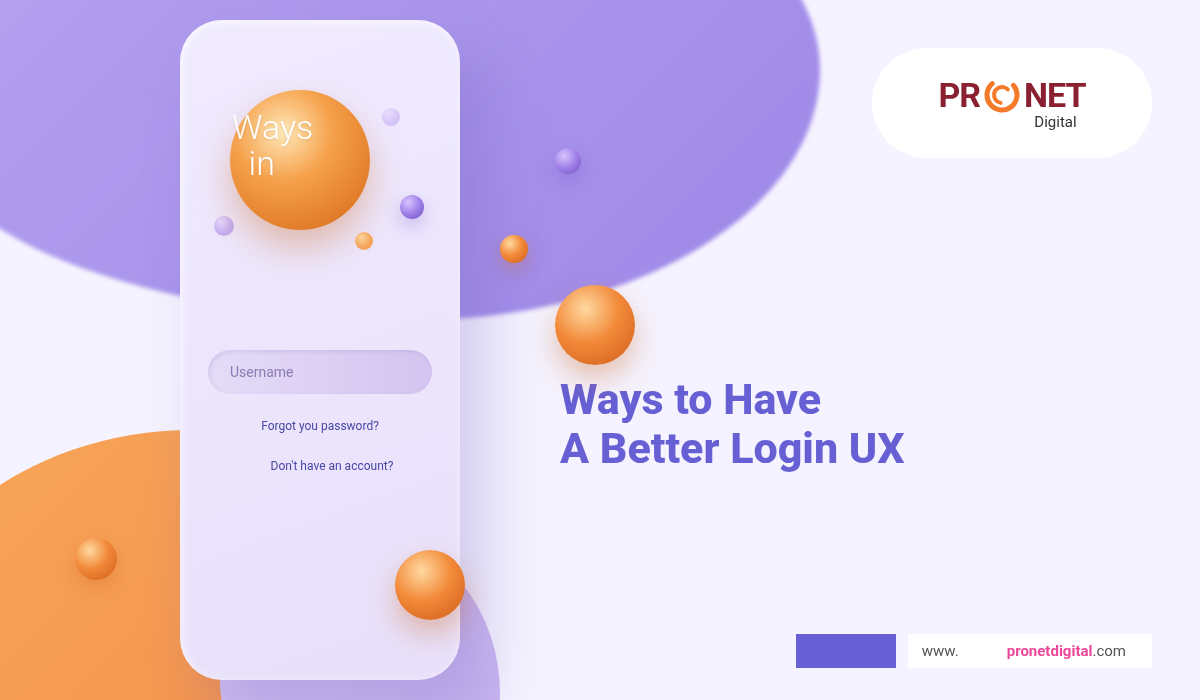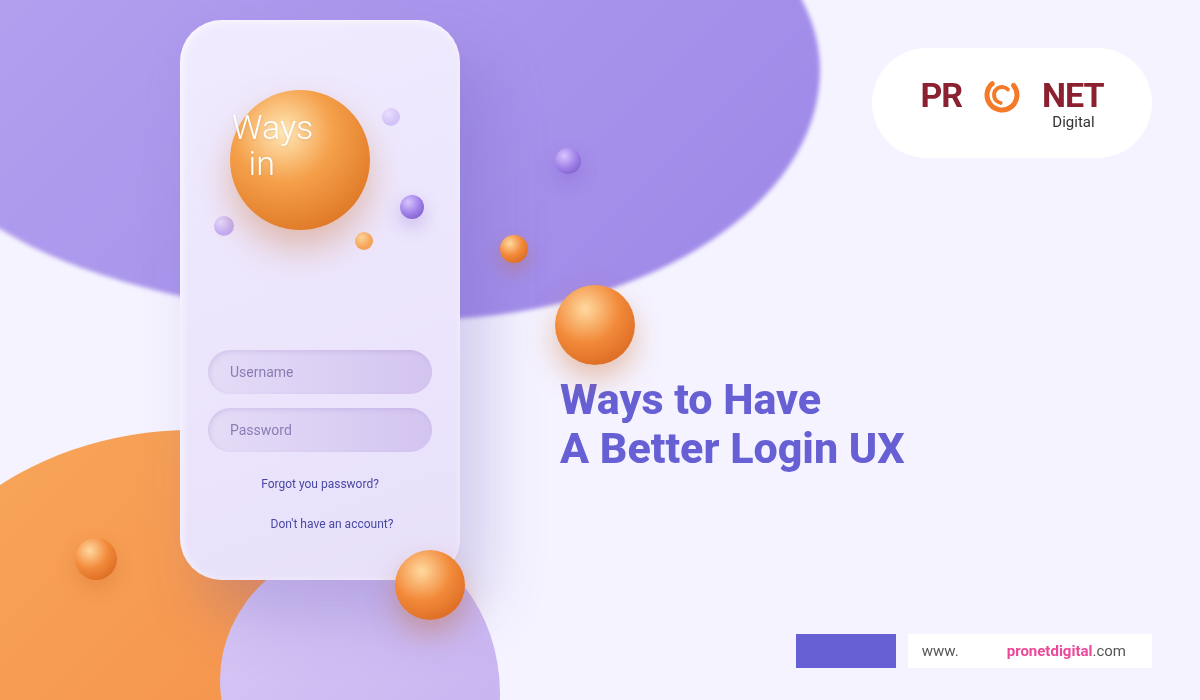--- a/index.html
+++ b/index.html
@@ -41,21 +41,21 @@
       height: 280px;
       background: linear-gradient(135deg, #d8c9f5 0%, #c5b0f0 100%);
       border-radius: 55% 45% 50% 50% / 50% 55% 45% 50%;
     }
 
     .phone {
       position: absolute;
       top: 20px;
       left: 180px;
       width: 280px;
-      height: 560px;
+      height: 660px;
       background: linear-gradient(160deg, #f0ebff 0%, #e8e0fa 100%);
       border-radius: 42px;
       box-shadow: 25px 35px 60px rgba(100, 80, 180, 0.25),
                   inset 2px 2px 8px rgba(255,255,255,0.7);
       display: flex;
       flex-direction: column;
       align-items: center;
       padding: 60px 28px 40px;
     }
 
@@ -201,21 +201,21 @@
       justify-content: center;
       z-index: 10;
     }
 
     .logo-content {
       display: flex;
       flex-direction: column;
       align-items: center;
     }
 
-    .logo-row { display: flex; align-items: center; gap: 20px; }
+    .logo-row { display: flex; align-items: center; gap: 2px; }
     .logo-pr { font-size: 34px; font-weight: 700; color: #8a2030; letter-spacing: -1px; }
     .logo-swirl {
       display: inline-block;
       width: 40px; height: 40px;
       position: relative;
     }
     .logo-swirl svg { width: 100%; height: 100%; }
     .logo-net { font-size: 34px; font-weight: 700; color: #8a2030; letter-spacing: -1px; }
     .logo-sub { font-size: 15px; color: #333; font-weight: 400; margin-top: -2px; align-self: flex-end; margin-right: 9px; }
 
@@ -259,21 +259,20 @@
 </head>
 <body>
 
 <div class="bg-blob-purple"></div>
 <div class="bg-blob-orange"></div>
 <div class="bg-blob-lavender"></div>
 
 <div class="phone">
   <div class="phone-form">
     <input class="input-field" placeholder="Username" style="">
-    <input class="input-field" type="password" placeholder="Password" style="">
     <a class="forgot-link">Forgot you password?</a>
     <a class="no-account">Don't have an account?</a>
   </div>
 </div>
 
 <div class="orb-main"></div>
 <div class="signin-label">
   <span>Ways</span><br>
   &nbsp;&nbsp;<span>in</span>
 </div>

